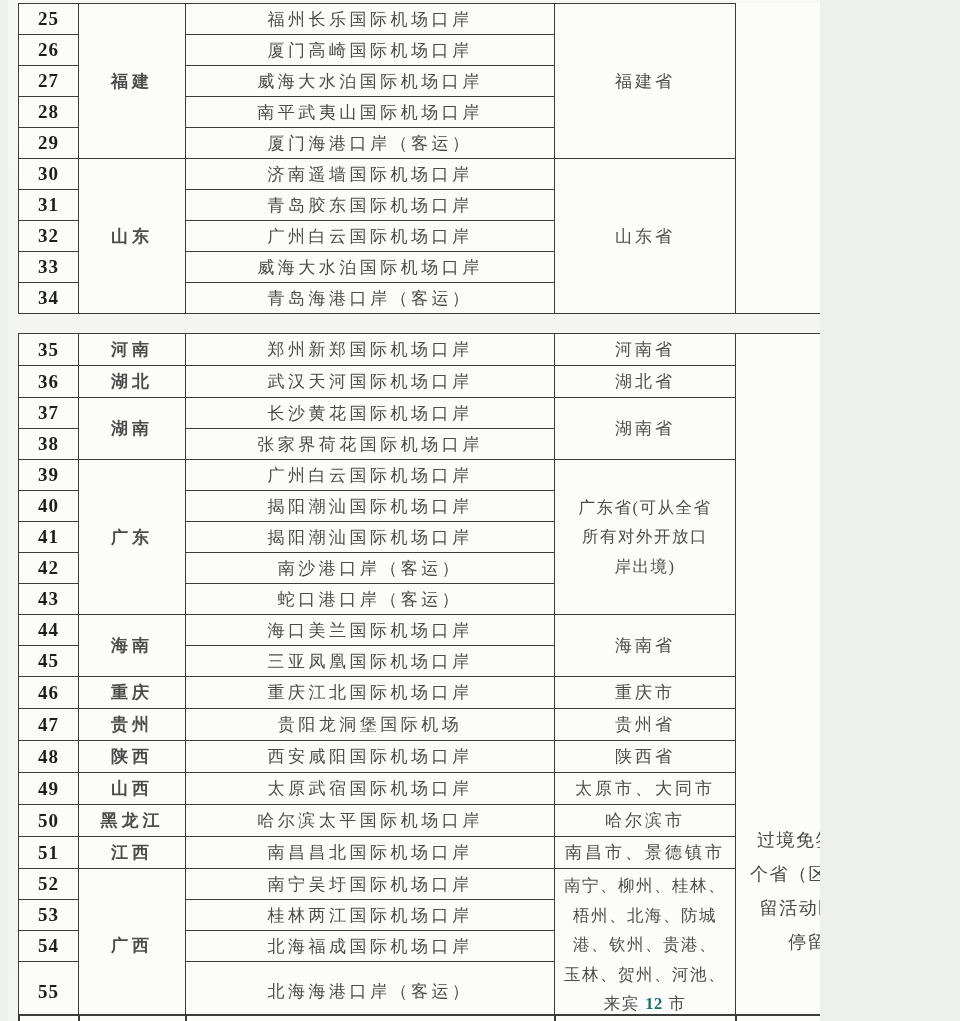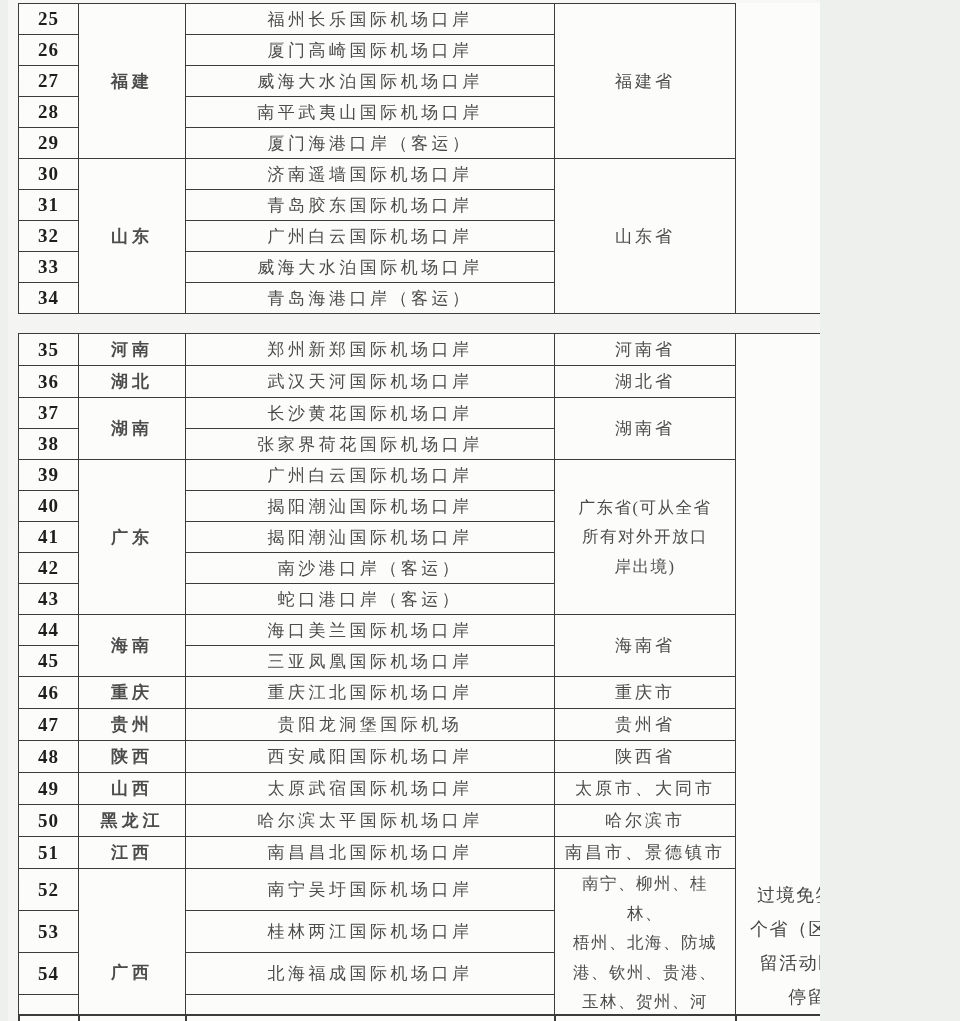--- a/index.html
+++ b/index.html
@@ -30,21 +30,21 @@
     font-size:19px;font-weight:600;color:#1e1e1e;
     letter-spacing:1px;
   }
   td.cn{
     font-size:17px;color:#4c4c4c;letter-spacing:3.5px;
     line-height:29px;
     text-align:center;
   }
   td.province-cell{letter-spacing:4px;font-weight:bold;}
   td.region-cell{letter-spacing:3px;line-height:31px;padding:0 5px;}
-  td.region-multiline{letter-spacing:1.5px;line-height:29.5px;font-size:16.5px;padding:0 16px;}
+  td.region-multiline{letter-spacing:1.5px;line-height:29.5px;font-size:16.5px;padding:0 0;}
   td.note-cell{
     vertical-align:bottom;
     font-size:18px;color:#474747;letter-spacing:1.5px;
     line-height:34px;padding:0 10px 62px 10px;
   }
   td.note-cell-empty{border-top:none;}
   td.cn b, td.note-cell b{font-weight:700;color:#0f766e;font-family:"Liberation Serif",serif;letter-spacing:0.5px;}
   
   .next-stub{
     position:absolute;left:10px;top:1014px;width:941px;height:7px;

